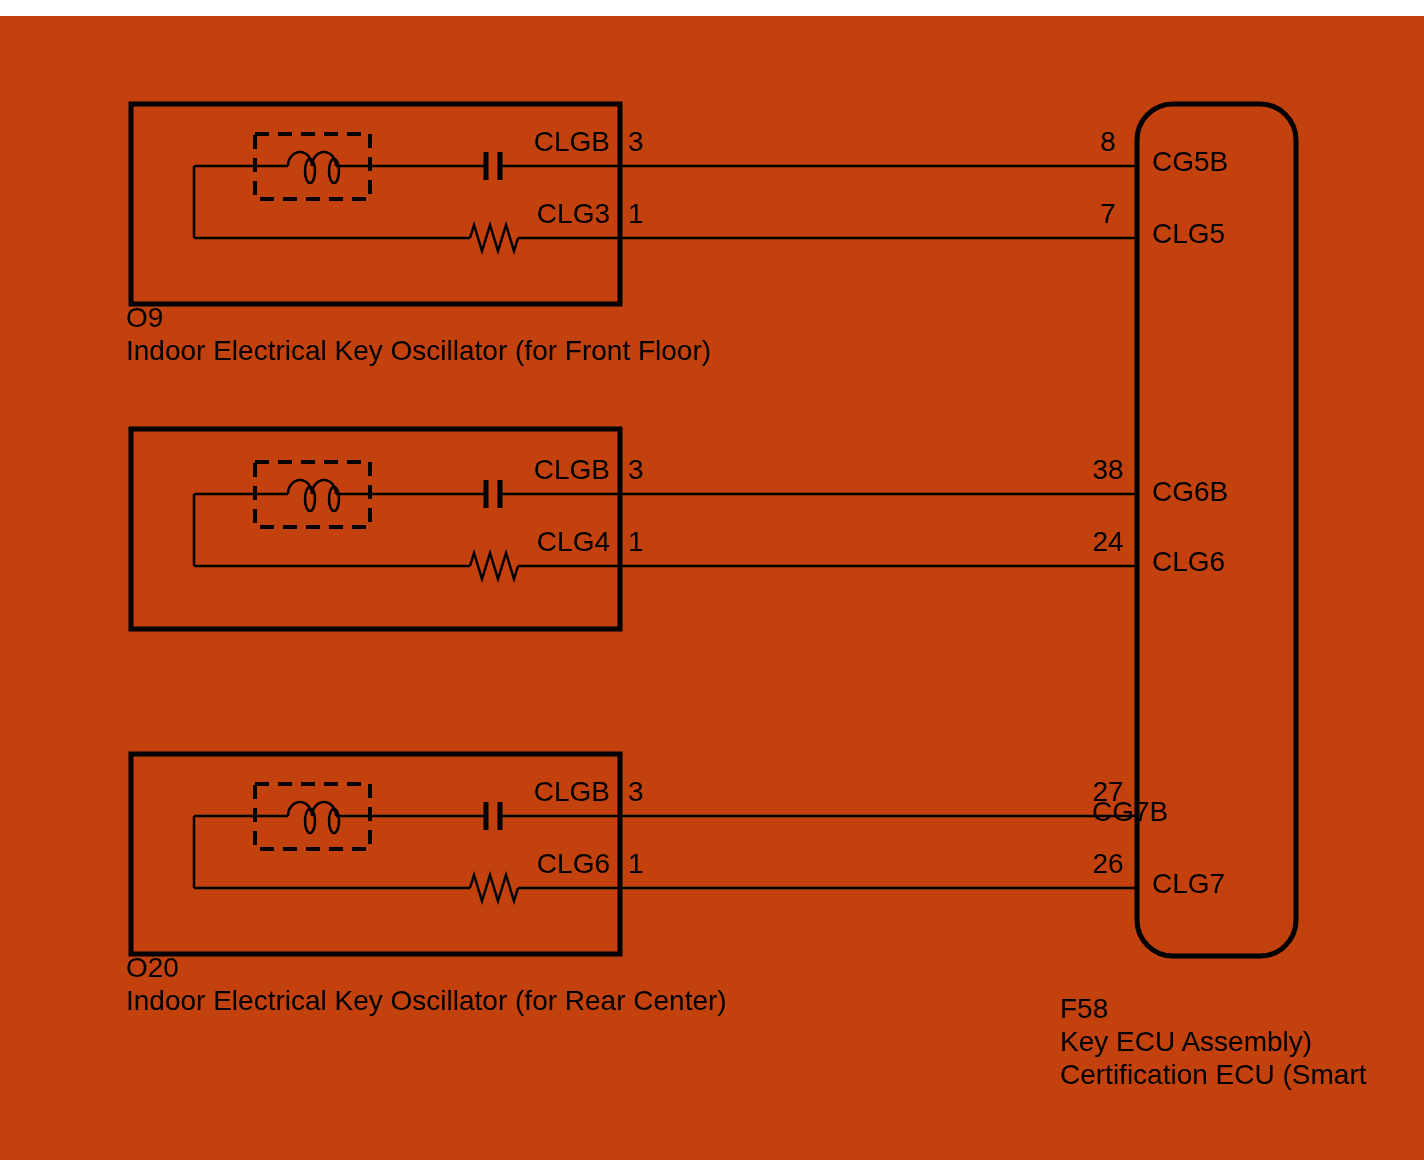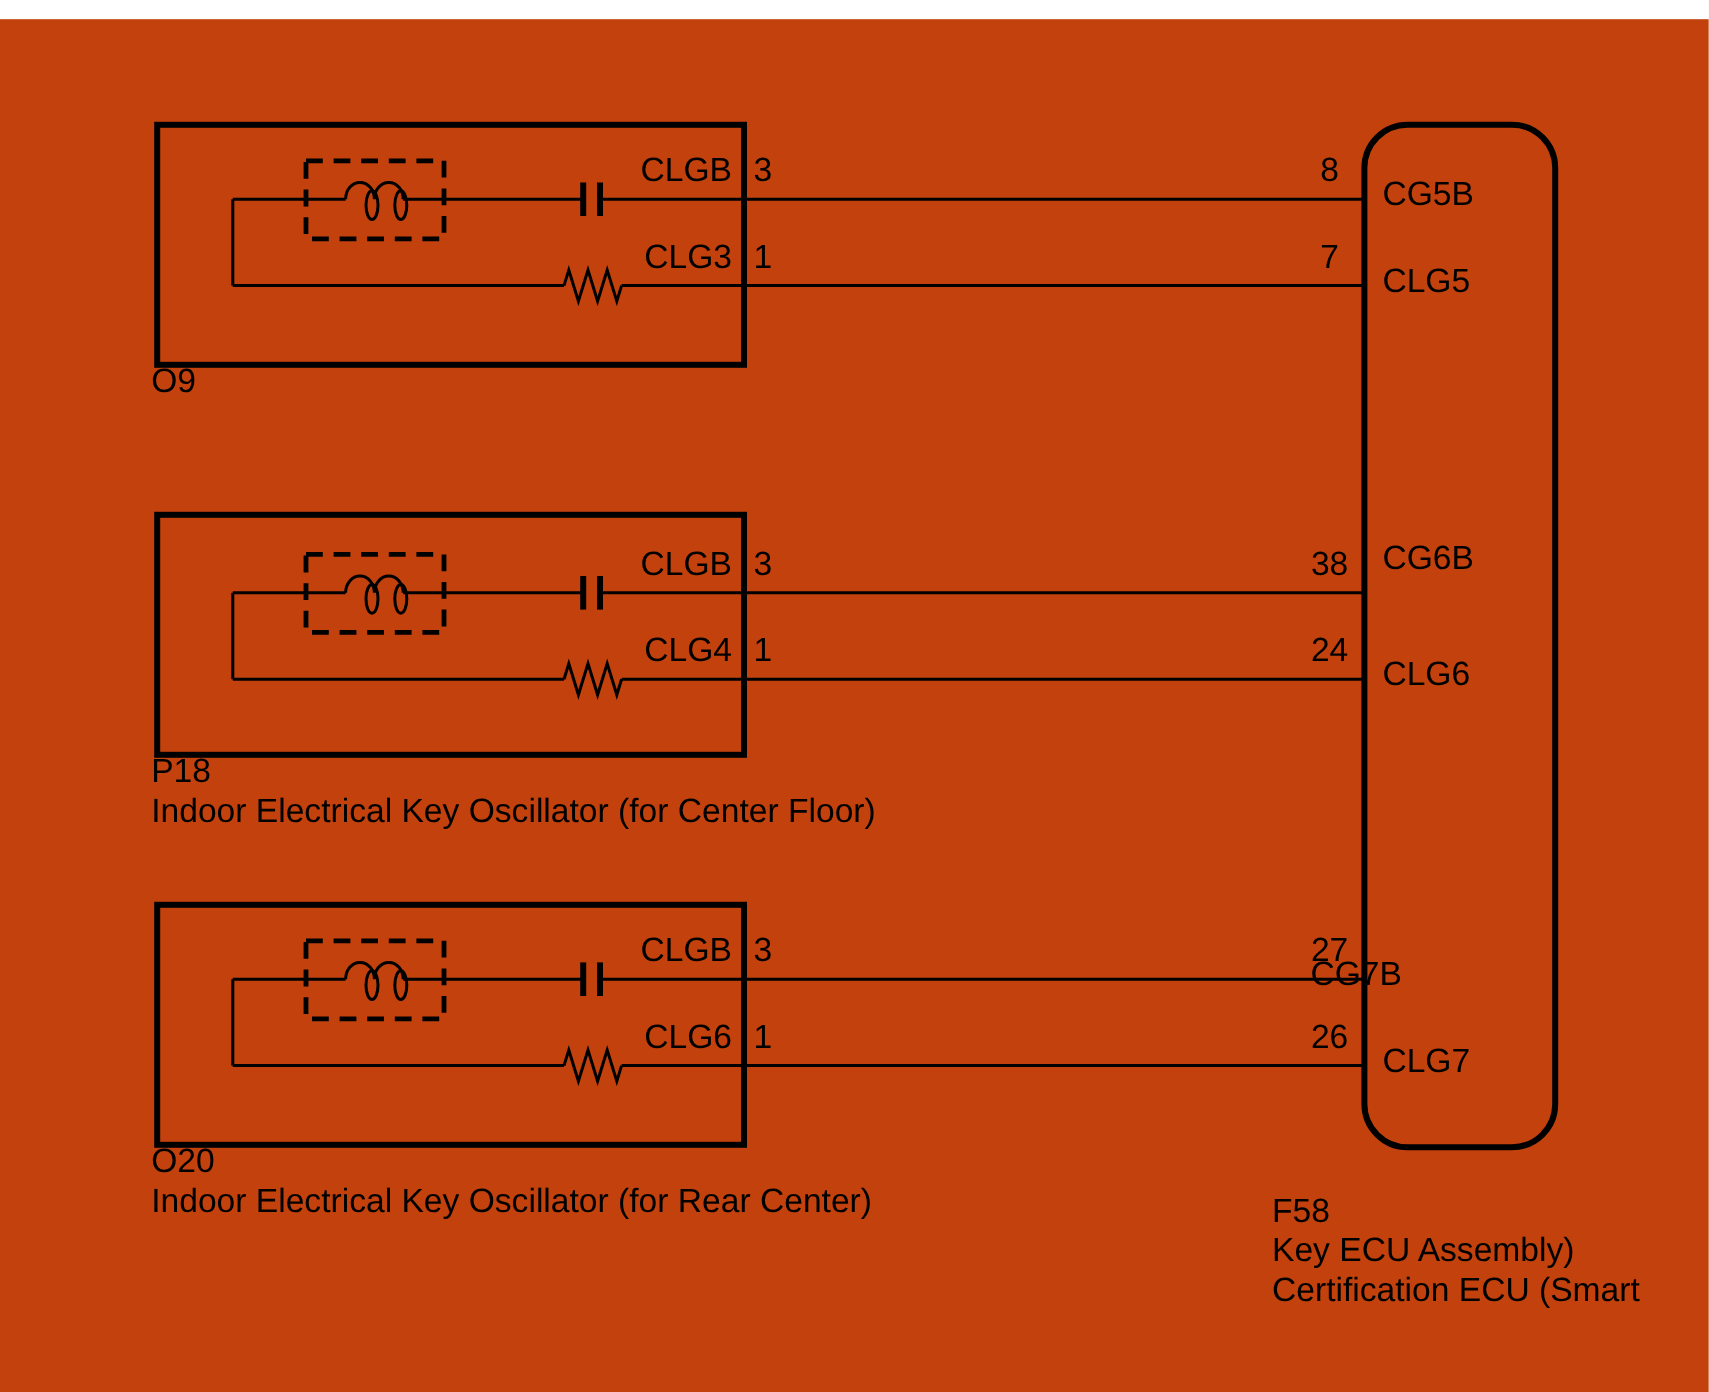--- a/index.html
+++ b/index.html
@@ -78,34 +78,31 @@
   <div class="lbl right" style="left:400px;top:109px;width:210px">CLGB</div>
   <div class="lbl" style="left:628px;top:109px">3</div>
   <div class="lbl center" style="left:1058px;top:109px;width:100px">8</div>
   <div class="lbl" style="left:1152px;top:129px">CG5B</div>
   <div class="lbl right" style="left:400px;top:181px;width:210px">CLG3</div>
   <div class="lbl" style="left:628px;top:181px">1</div>
   <div class="lbl center" style="left:1058px;top:181px;width:100px">7</div>
   <div class="lbl" style="left:1152px;top:201px">CLG5</div>
   <div class="lbl" style="left:126px;top:285px">
     <div>O9</div>
+    <div>Indoor Electrical Key Oscillator (for Front Floor)</div>
   </div>
 
   <div class="lbl right" style="left:400px;top:437px;width:210px">CLGB</div>
   <div class="lbl" style="left:628px;top:437px">3</div>
   <div class="lbl center" style="left:1058px;top:437px;width:100px">38</div>
-  <div class="lbl" style="left:1152px;top:432px">CG6B</div>
+  <div class="lbl" style="left:1152px;top:459px">CG6B</div>
   <div class="lbl right" style="left:400px;top:509px;width:210px">CLG4</div>
   <div class="lbl" style="left:628px;top:509px">1</div>
   <div class="lbl center" style="left:1058px;top:509px;width:100px">24</div>
   <div class="lbl" style="left:1152px;top:529px">CLG6</div>
-  <div class="lbl" style="left:126px;top:610px">
-    <div>P18</div>
-    <div>Indoor Electrical Key Oscillator (for Center Floor)</div>
-  </div>
 
   <div class="lbl right" style="left:400px;top:759px;width:210px">CLGB</div>
   <div class="lbl" style="left:628px;top:759px">3</div>
   <div class="lbl center" style="left:1058px;top:759px;width:100px">27</div>
   <div class="lbl" style="left:1092px;top:779px">CG7B</div>
   <div class="lbl right" style="left:400px;top:831px;width:210px">CLG6</div>
   <div class="lbl" style="left:628px;top:831px">1</div>
   <div class="lbl center" style="left:1058px;top:831px;width:100px">26</div>
   <div class="lbl" style="left:1152px;top:851px">CLG7</div>
   <div class="lbl" style="left:126px;top:935px">

